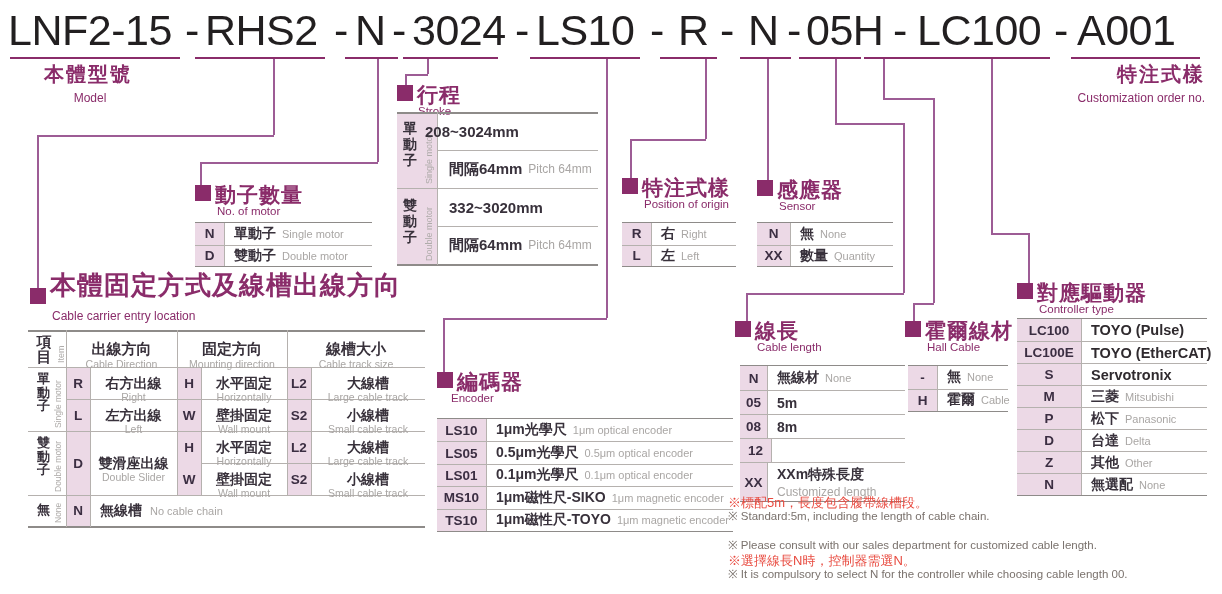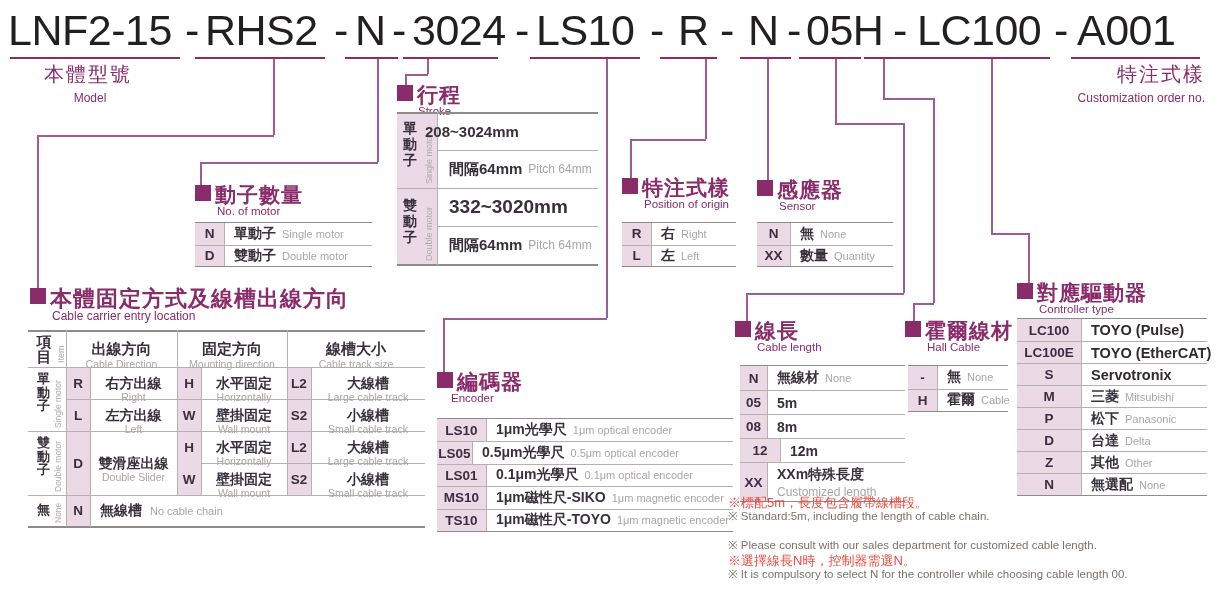--- a/index.html
+++ b/index.html
@@ -8,21 +8,21 @@
   .abs{position:absolute;}
   
   .seg{position:absolute;top:6px;font-size:43px;color:#221f20;letter-spacing:-0.5px;white-space:nowrap;}
   .mdash{position:absolute;top:6px;font-size:43px;color:#221f20;}
   .ul{position:absolute;height:2px;background:#8a2c6a;}
   .ln{position:absolute;background:#9d5c95;}
   
   .sq{position:absolute;width:16px;height:16px;background:#8a2c6a;}
   .tcn{position:absolute;font-size:21px;font-weight:bold;color:#8a2c6a;letter-spacing:1px;line-height:1;white-space:nowrap;}
   .ten{position:absolute;font-size:11.5px;color:#8a2c6a;line-height:1;white-space:nowrap;}
-  .plabel-cn{position:absolute;font-size:20px;font-weight:normal;color:#8a2c6a;letter-spacing:2px;line-height:1;}
+  .plabel-cn{position:absolute;font-size:20px;font-weight:bold;color:#8a2c6a;letter-spacing:2px;line-height:1;}
   .plabel-en{position:absolute;font-size:12px;color:#8a2c6a;line-height:1;}
   
   .tbl{position:absolute;border-top:1.5px solid #8e8b89;border-bottom:1.5px solid #8e8b89;box-sizing:border-box;}
   .trow{display:flex;box-sizing:border-box;}
   .trow + .trow{border-top:1px solid #b5b1ae;}
   .key{background:#ecd9e6;display:flex;align-items:center;justify-content:center;
        font-weight:bold;color:#3b2e42;font-size:13.5px;border-right:1px solid #b5b1ae;box-sizing:border-box;flex:none;}
   .val{display:flex;align-items:center;padding-left:9px;gap:6px;flex:1;min-width:0;white-space:nowrap;}
   .val.col{flex-direction:column;align-items:flex-start;justify-content:center;gap:1px;}
   .cn{font-weight:bold;color:#38313b;font-size:14px;white-space:nowrap;}
@@ -132,21 +132,21 @@
     <div class="vstack" style="left:402px;top:197px;width:16px;line-height:16px;font-size:14px">雙動子</div>
     <div class="vr" style="left:424px;top:261px">Double motor</div>
     <div class="abs" style="left:425px;top:112px;height:38px;display:flex;align-items:center">
         <span class="cn" style="font-size:15px">208~3024mm</span>
       </div>
     <div class="abs" style="left:449px;top:150px;height:38px;display:flex;align-items:center;gap:6px">
       <span class="cn" style="font-size:15px">間隔64mm</span>
       <span class="en" style="font-size:12px">Pitch 64mm</span>
     </div>
     <div class="abs" style="left:449px;top:188px;height:38px;display:flex;align-items:center">
-        <span class="cn" style="font-size:19px">332~3020mm</span>
+        <span class="cn" style="font-size:15px">332~3020mm</span>
       </div>
     <div class="abs" style="left:449px;top:226px;height:38px;display:flex;align-items:center;gap:6px">
       <span class="cn" style="font-size:15px">間隔64mm</span>
       <span class="en" style="font-size:12px">Pitch 64mm</span>
     </div>
   </div>
 
   <div class="sq" style="left:195px;top:185px"></div>
   <div class="tcn" style="left:215px;top:184px">動子數量</div>
   <div class="ten" style="left:217px;top:206px">No. of motor</div>
@@ -201,21 +201,21 @@
     <div class="trow" style="height:21.5px">
       <div class="key" style="width:34px">XX</div>
       <div class="val">
           <span class="cn">數量</span>
           <span class="en">Quantity</span>
         </div>
     </div>
   </div>
 
   <div class="sq" style="left:30px;top:288px"></div>
-  <div class="tcn" style="left:50px;top:288px;font-size:22px">本體固定方式及線槽出線方向</div>
+  <div class="tcn" style="left:50px;top:272px;font-size:26px">本體固定方式及線槽出線方向</div>
   <div class="ten" style="left:52px;top:310px;font-size:12px">Cable carrier entry location</div>
   <div class="abs">
     <div class="pink" style="left:66px;top:367px;width:24px;height:160px"></div>
     <div class="pink" style="left:177px;top:367px;width:24px;height:128px"></div>
     <div class="pink" style="left:287px;top:367px;width:24px;height:128px"></div>
     <div class="hl dark" style="left:28px;top:330px;width:397px"></div>
     <div class="hl" style="left:28px;top:367px;width:397px"></div>
     <div class="hl" style="left:66px;top:399px;width:359px"></div>
     <div class="hl" style="left:28px;top:431px;width:397px"></div>
     <div class="hl" style="left:201px;top:463px;width:224px"></div>
@@ -320,21 +320,21 @@
   <div class="ten" style="left:451px;top:393px">Encoder</div>
   <div class="tbl" style="left:437px;top:418px;width:296px">
     <div class="trow" style="height:22.4px">
       <div class="key" style="width:50px">LS10</div>
       <div class="val">
           <span class="cn">1μm光學尺</span>
           <span class="en">1μm optical encoder</span>
         </div>
     </div>
     <div class="trow" style="height:22.4px">
-      <div class="key" style="width:36px">LS05</div>
+      <div class="key" style="width:50px">LS05</div>
       <div class="val">
           <span class="cn">0.5μm光學尺</span>
           <span class="en">0.5μm optical encoder</span>
         </div>
     </div>
     <div class="trow" style="height:22.4px">
       <div class="key" style="width:50px">LS01</div>
       <div class="val">
           <span class="cn">0.1μm光學尺</span>
           <span class="en">0.1μm optical encoder</span>
@@ -373,24 +373,21 @@
           <span class="cn">5m</span>
         </div>
     </div>
     <div class="trow" style="height:24px">
       <div class="key" style="width:28px">08</div>
       <div class="val">
           <span class="cn">8m</span>
         </div>
     </div>
     <div class="trow" style="height:24px">
-      <div class="key" style="width:41px">12</div>
-      <div class="val">
-          <span class="cn">12m</span>
-        </div>
+      <div class="key" style="width:32px">12</div>
     </div>
     <div class="trow" style="height:39px">
       <div class="key" style="width:28px">XX</div>
       <div class="val col">
           <span class="cn">XXm特殊長度</span>
           <span class="en" style="font-size:12px">Customized length</span>
         </div>
     </div>
   </div>
 

